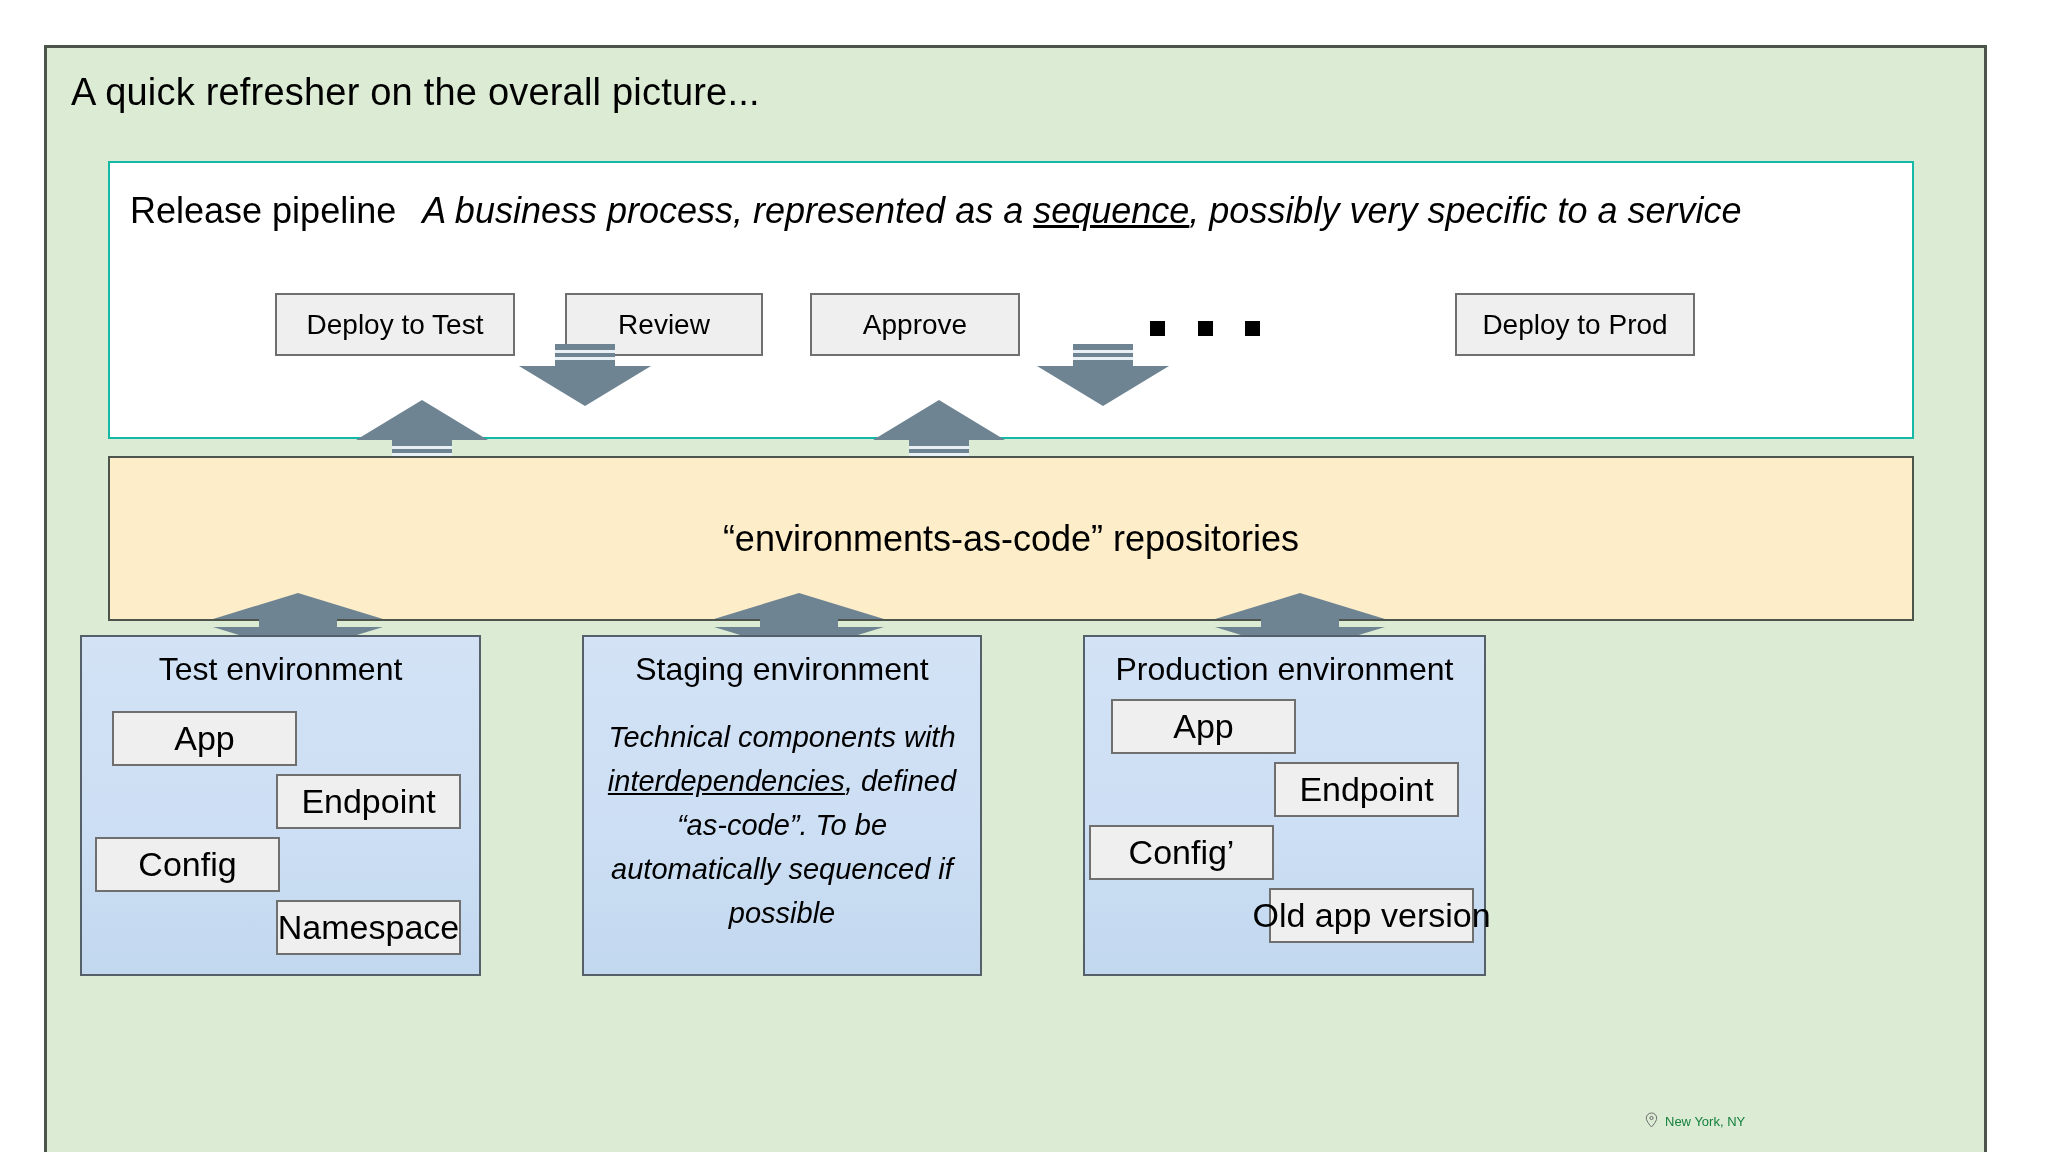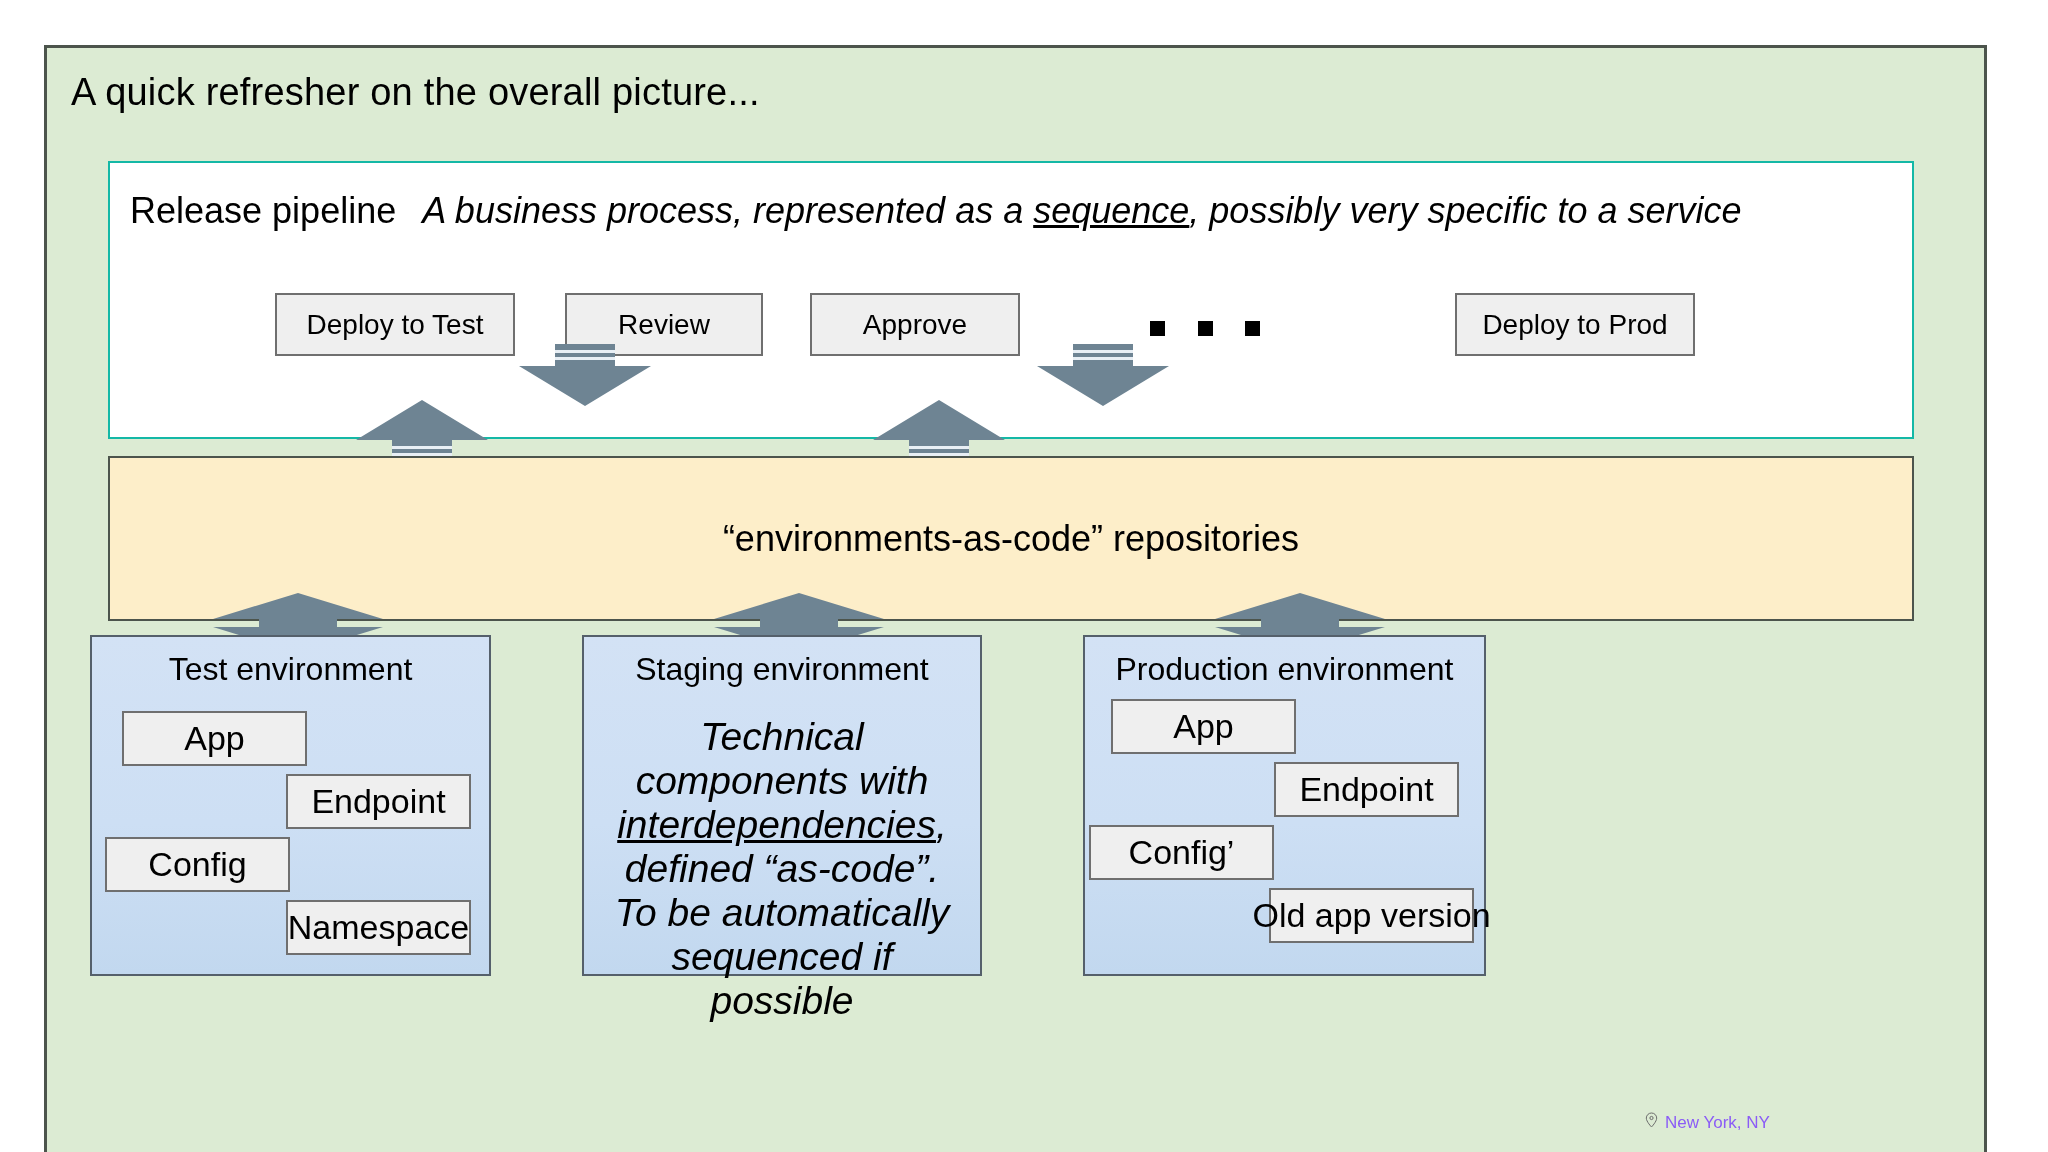--- a/index.html
+++ b/index.html
@@ -56,48 +56,48 @@
     display:flex;align-items:center;justify-content:center;
   }
   #repos-label{font-size:36px;white-space:nowrap;}
 
   
   .env-panel{
     position:absolute;top:587px;height:341px;
     border:2px solid #55606b;box-sizing:border-box;
     background:linear-gradient(180deg,#d3e2f5 0%,#cddff4 55%,#c2d8ef 100%);
   }
-  #env-test{left:33px;width:401px;margin-left:10px;}
+  #env-test{left:33px;width:401px;}
   #env-staging{left:535px;width:400px;}
   #env-prod{left:1036px;width:403px;}
   .env-title{
     position:absolute;left:0;top:14px;width:100%;text-align:center;
     font-size:32px;white-space:nowrap;
   }
   .comp-box{
     position:absolute;height:55px;background:#efefef;
     border:2px solid #6f6f6f;box-sizing:border-box;
     display:flex;align-items:center;justify-content:center;
     font-size:34px;white-space:nowrap;
   }
   .env-note{
     position:absolute;left:20px;right:20px;top:78px;
-    font-size:39px;line-height:44px;font-style:italic;text-align:center;
+    font-size:29px;line-height:44px;font-style:italic;text-align:center;
   }
   .env-note .u{text-decoration:underline;}
 
   
   .arrow{position:absolute;}
   .arrow svg{display:block;}
 
   
   #footer{
     position:absolute;left:1645px;top:1112px;
     display:flex;align-items:center;gap:7px;
-    font-size:17px;color:#8b5cf6;
+    font-size:13px;color:#15803d;
   }
   #footer .pin{display:block;}
 </style>
 </head>
 <body>
 
 <div id="slide-frame">
 
   <div id="slide-title">A quick refresher on the overall picture...</div>
 

